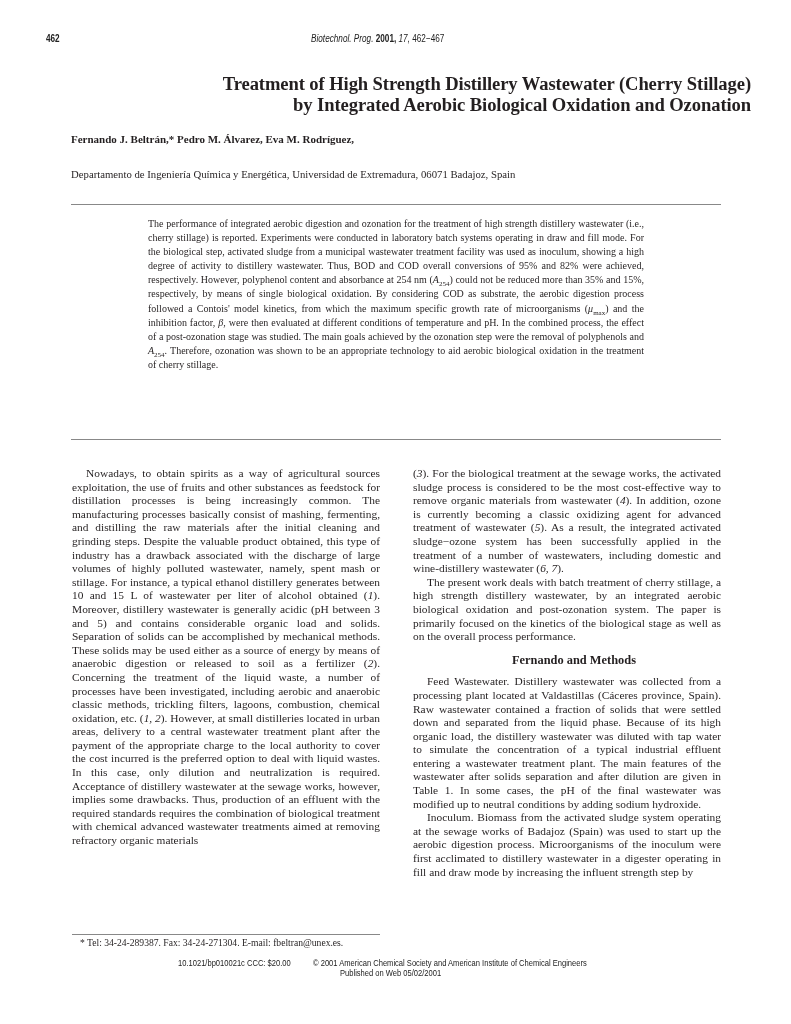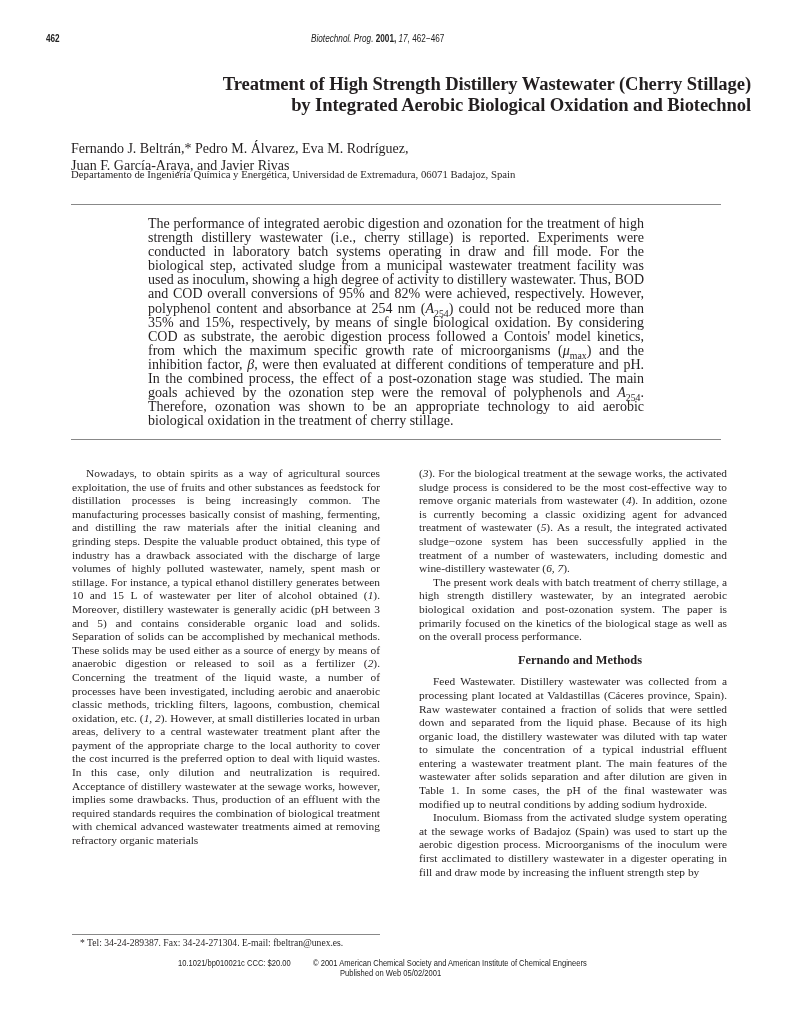--- a/index.html
+++ b/index.html
@@ -3,27 +3,27 @@
 <meta charset="utf-8">
 <style>
   html, body { margin:0; padding:0; background:#ffffff; }
   body { width:791px; height:1024px; position:relative; overflow:hidden; color:#231f20;
          font-family:"Liberation Serif", serif; }
   .hdr { position:absolute; top:33px; font-family:"Liberation Sans", sans-serif; font-size:10px; color:#222; transform:scaleX(0.82); transform-origin:left top; }
   .hdr-page { left:46px; font-weight:bold; }
   .hdr-journal { left:311px; }
   .hdr-journal i { font-style:italic; }
   .title { position:absolute; left:71px; top:73px; width:680px; font-size:18.6px; font-weight:bold; line-height:21px; letter-spacing:-0.1px;text-align:right; }
-  .authors { position:absolute; left:71px; top:140px; font-size:14px; font-weight:normal; line-height:17px; }
+  .authors { position:absolute; left:71px; top:131px; font-size:11px; font-weight:bold; line-height:17px; }
   .affil { position:absolute; left:71px; top:168px; font-size:11.3px; transform:scaleX(0.95); transform-origin:left top; }
   .rule { position:absolute; left:71px; width:650px; height:1px; background:#888; }
-  .abstract { position:absolute; left:148px; top:217px; width:496px; font-size:14px; line-height:14.1px; text-align:justify; }
+  .abstract { position:absolute; left:148px; top:217px; width:496px; font-size:10px; line-height:14.1px; text-align:justify; }
   .col { position:absolute; top:467px; width:308px; font-size:11.4px; line-height:13.6px; text-align:justify; }
   .col-left { left:72px; }
-  .col-right { left:413px;margin-left:6px; }
+  .col-right { left:413px; }
   .col p { margin:0; text-indent:14px; }
   .col p.noindent { text-indent:0; }
   .sec-head { text-align:center; font-weight:bold; font-size:12.4px; margin:0 0 7px 0; text-indent:0; }
   .col-right .sec-head { margin:10px 0 8px 0; }
   .runin { font-weight:normal; }
   .foot-rule { position:absolute; left:72px; top:934px; width:308px; height:1px; background:#888; }
   .footnote { position:absolute; left:80px; top:937px; width:300px; text-align:left; font-size:9.6px; transform-origin:right top; }
   .bottom { position:absolute; top:958px; left:0; width:791px; font-family:"Liberation Sans", sans-serif; font-size:8.6px; color:#222; }
   .doi { position:absolute; left:178px; top:0; transform:scaleX(0.88); transform-origin:left top; }
   .copy { position:absolute; left:313px; top:0; transform:scaleX(0.88); transform-origin:left top; white-space:nowrap; }
@@ -37,26 +37,25 @@
 <div class="hdr hdr-page">462</div>
 <div class="hdr hdr-journal">
   <i>Biotechnol. Prog.</i>
   <b>2001,</b>
   <i>17,</i>
   <span>462−467</span>
 </div>
 
 <div class="title">
   <div>Treatment of High Strength Distillery Wastewater (Cherry Stillage)</div>
-  <div>by Integrated Aerobic Biological Oxidation and Biotechnol</div>
+  <div>by Integrated Aerobic Biological Oxidation and Ozonation</div>
 </div>
 
 <div class="authors">
   <div>Fernando J. Beltrán,* Pedro M. Álvarez, Eva M. Rodríguez,</div>
-  <div>Juan F. García-Araya, and Javier Rivas</div>
 </div>
 
 <div class="affil">Departamento de Ingeniería Química y Energética, Universidad de Extremadura, 06071 Badajoz, Spain</div>
 
 <div class="rule" style="top:204px;"></div>
 
 <div class="abstract">
   <span>The performance of integrated aerobic digestion and ozonation for the treatment of high strength distillery wastewater (i.e., cherry stillage) is reported. Experiments were conducted in laboratory batch systems operating in draw and fill mode. For the biological step, activated sludge from a municipal wastewater treatment facility was used as inoculum, showing a high degree of activity to distillery wastewater. Thus, BOD and COD overall conversions of 95% and 82% were achieved, respectively. However, polyphenol content and absorbance at 254 nm (</span><i>A</i><sub>254</sub><span>) could not be reduced more than 35% and 15%, respectively, by means of single biological oxidation. By considering COD as substrate, the aerobic digestion process followed a Contois' model kinetics, from which the maximum specific growth rate of microorganisms (</span><i>μ</i><sub>max</sub><span>) and the inhibition factor, </span><i>β</i><span>, were then evaluated at different conditions of temperature and pH. In the combined process, the effect of a post-ozonation stage was studied. The main goals achieved by the ozonation step were the removal of polyphenols and </span><i>A</i><sub>254</sub><span>. Therefore, ozonation was shown to be an appropriate technology to aid aerobic biological oxidation in the treatment of cherry stillage.</span>
 </div>
 

